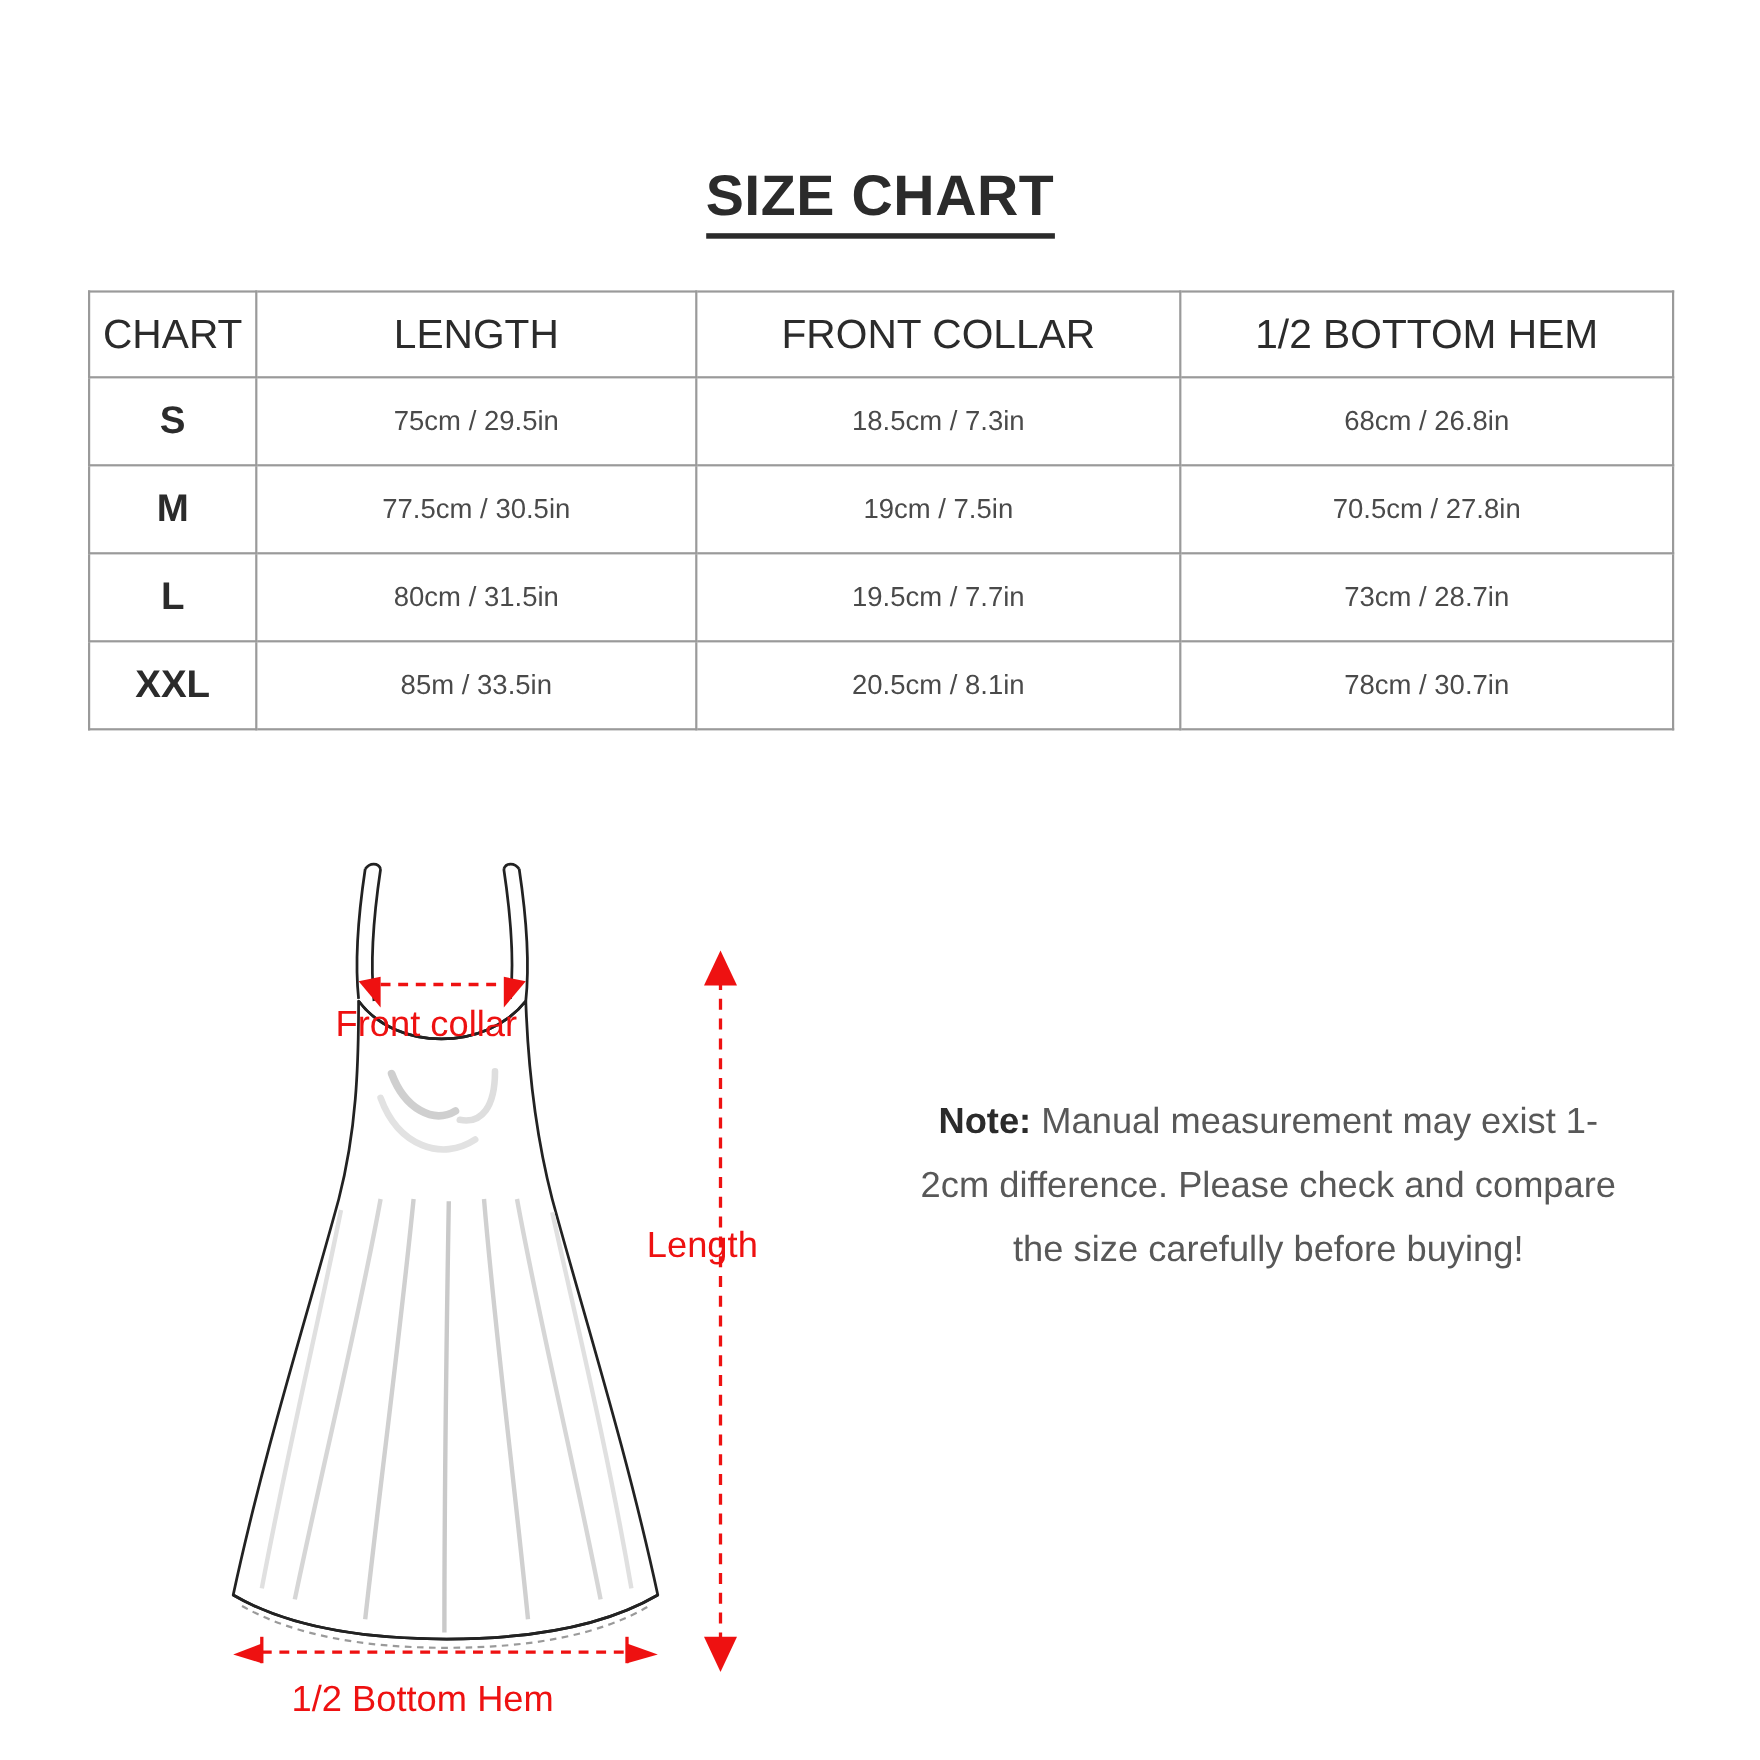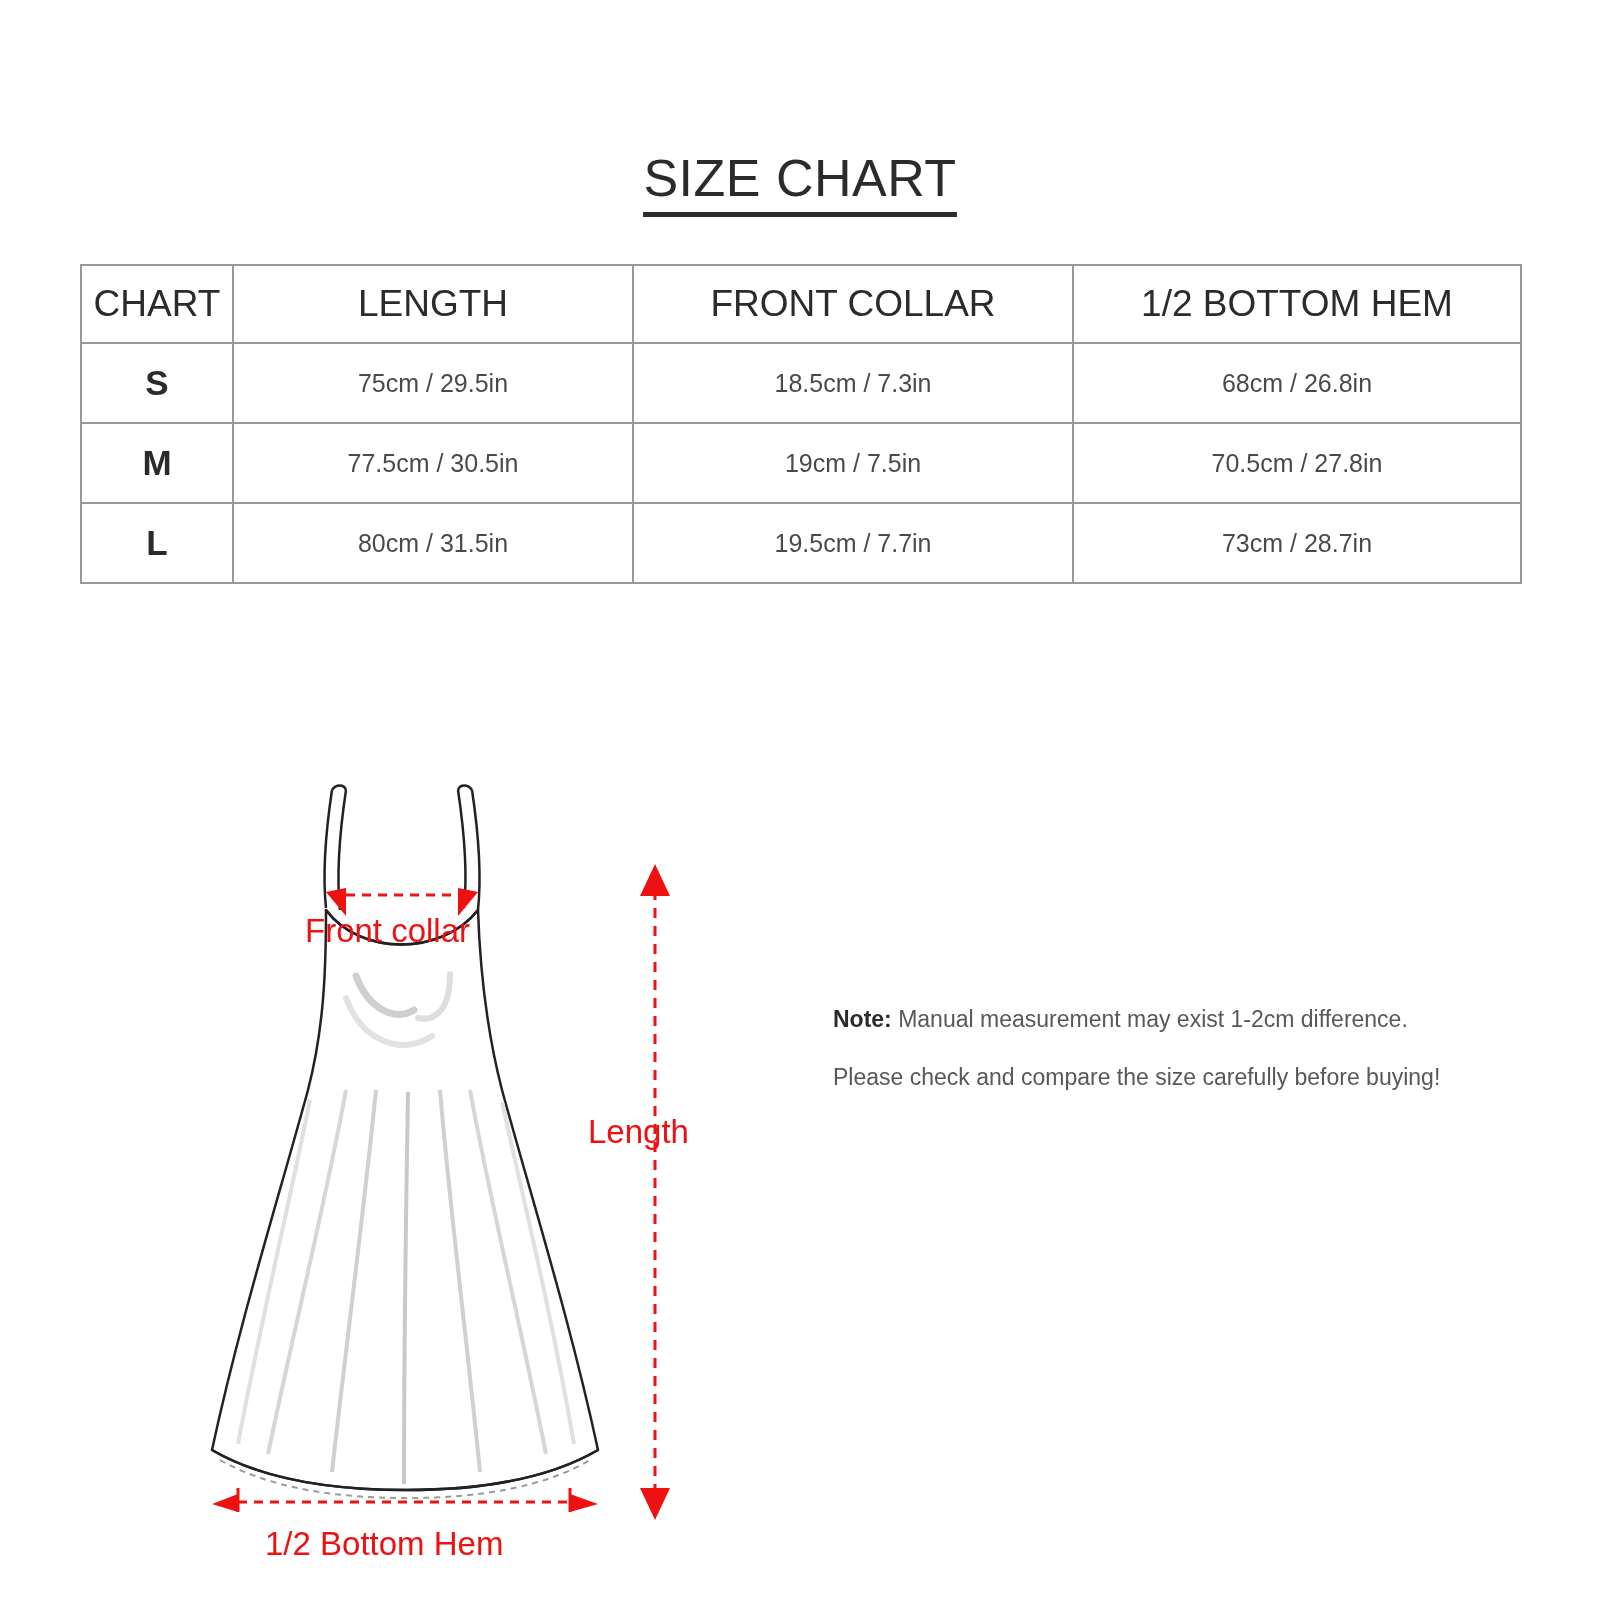--- a/index.html
+++ b/index.html
@@ -17,21 +17,21 @@
   }
 
   
   #chart-title {
     position: absolute;
     top: 148px;
     left: 0;
     width: 1600px;
     text-align: center;
     font-size: 52px;
-    font-weight: normal;
+    font-weight: bold;
     color: #2b2b2b;
     letter-spacing: 0.5px;
   }
   #chart-title span.tx {
     display: inline-block;
     border-bottom: 5px solid #2b2b2b;
     padding-bottom: 4px;
   }
 
   
@@ -97,23 +97,24 @@
     width: 70px;
     height: 660px;
   }
 
   
   #note-block {
     position: absolute;
     left: 833px;
     top: 990px;
     width: 640px;
-    font-size: 23px;
+    font-size: 33px;
     line-height: 58px;
     color: #585858;
+    text-align: center;
   }
   #note-block .note-label {
     font-weight: bold;
     color: #2b2b2b;
   }
 </style>
 </head>
 <body>
 
 <div id="chart-title">
@@ -147,20 +148,26 @@
       <td>77.5cm / 30.5in</td>
       <td>19cm / 7.5in</td>
       <td>70.5cm / 27.8in</td>
     </tr>
     <tr>
       <td class="size-cell">L</td>
       <td>80cm / 31.5in</td>
       <td>19.5cm / 7.7in</td>
       <td>73cm / 28.7in</td>
     </tr>
+    <tr>
+      <td class="size-cell">XXL</td>
+      <td>85m / 33.5in</td>
+      <td>20.5cm / 8.1in</td>
+      <td>78cm / 30.7in</td>
+    </tr>
   </tbody>
 </table>
 
 <div id="dress-figure">
   <svg width="520" height="790" viewBox="0 0 520 790" xmlns="http://www.w3.org/2000/svg">
 
     <path d="M182 30 C 176 70, 172 110, 176 148" fill="none" stroke="#222" stroke-width="2.5"></path>
     <path d="M196 30 C 190 70, 186 112, 190 150" fill="none" stroke="#222" stroke-width="2.5"></path>
     <path d="M182 30 C 186 24, 194 24, 196 30" fill="none" stroke="#222" stroke-width="2.5"></path>
 

